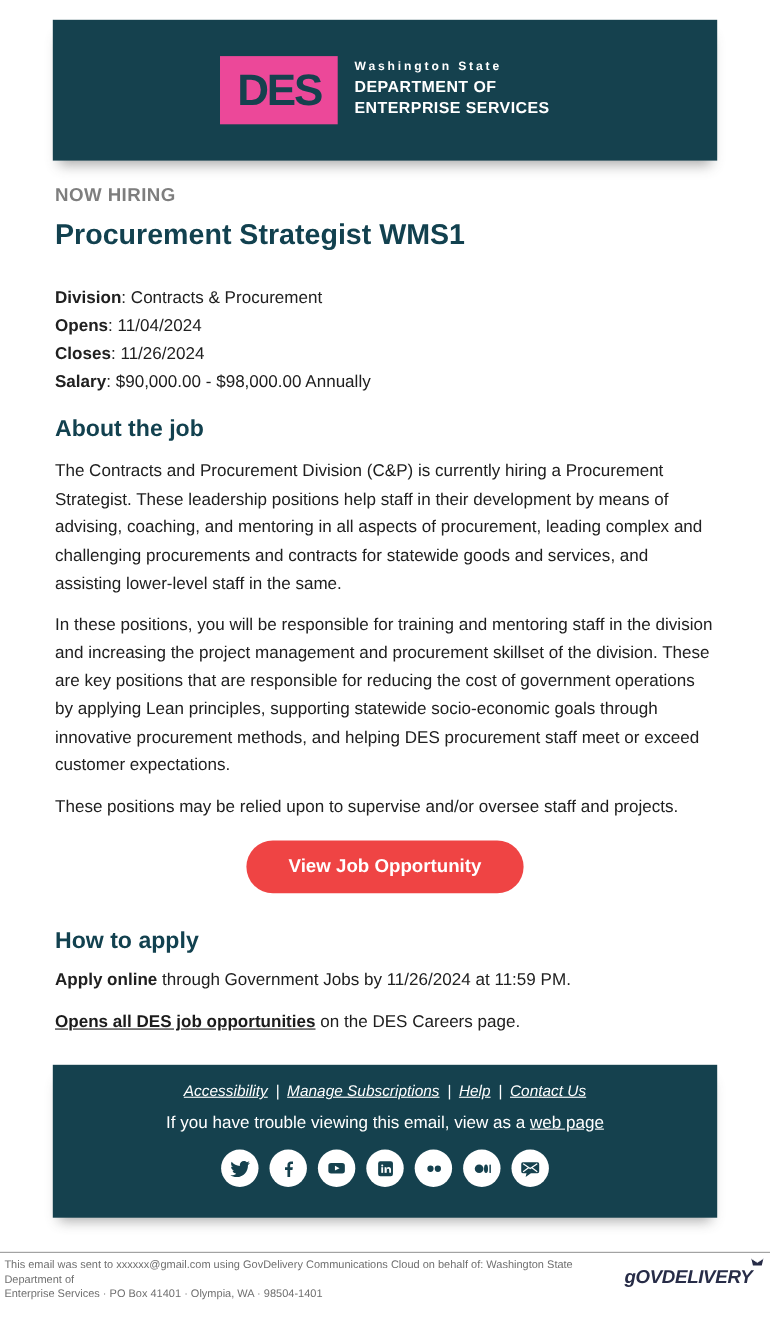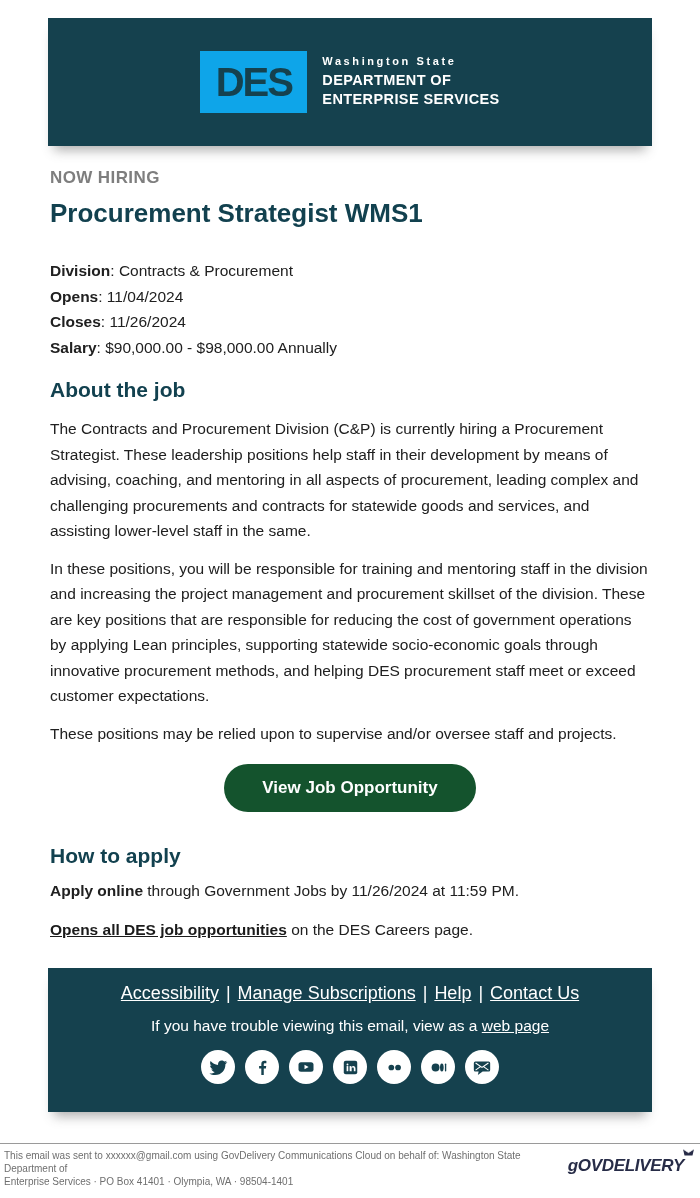--- a/index.html
+++ b/index.html
@@ -14,21 +14,21 @@
   
   .band { width: 604px; margin: 0 auto; background: #15414E; }
   .header-band {
     margin-top: 18px;
     height: 128px;
     display: flex; align-items: center; justify-content: center;
     box-shadow: 0 10px 11px -6px rgba(70,70,70,.45);
   }
   .logo-lockup { display: flex; align-items: center; gap: 15px; }
   .logo-box {
-    width: 107px; height: 62px; background: #0ea5e9;
+    width: 107px; height: 62px; background: #ec4899;
     display: flex; align-items: center; justify-content: center;
   }
   .logo-box span {
     color: #15414E; font-size: 40px; font-weight: bold; letter-spacing: -2px;
   }
   .org-text { color: #fff; }
   .org-state { font-size: 11px; letter-spacing: 2.6px; font-weight: 600; margin-bottom: 4px; }
   .org-dept  { font-size: 14.5px; font-weight: bold; letter-spacing: .4px; line-height: 19px; }
 
   
@@ -36,36 +36,36 @@
   .eyebrow { font-size: 17px; font-weight: bold; color: #7e7e7e; letter-spacing: .4px; }
   .job-title { margin-top: 8px; font-size: 26px; line-height: 34px; color: #12414F; font-weight: bold; }
   .details { margin-top: 28px; }
   .detail-line { font-size: 15.5px; line-height: 25.5px; }
   .detail-line b { font-weight: bold; }
   .section-heading { margin-top: 16px; font-size: 21px; line-height: 28px; color: #12414F; font-weight: bold; }
   .apply-heading { margin-top: 30px; }
   .body-p { margin-top: 12px; font-size: 15.5px; line-height: 25.5px; }
   .cta-row { margin-top: 18px; text-align: center; }
   .cta-btn {
-    display: inline-block; background: #14532d; color: #fff;
+    display: inline-block; background: #ef4444; color: #fff;
     font-size: 17px; font-weight: bold; padding: 14px 38px;
     border-radius: 26px; text-decoration: none; cursor: pointer; text-align: center;
   }
   .apply-line { margin-top: 10px; font-size: 15.5px; line-height: 21px; }
   .viewall-line { margin-top: 18px; font-size: 15.5px; line-height: 21px; }
   .viewall-link { color: #1b1b1b; font-weight: bold; text-decoration: underline; cursor: pointer; }
 
   
   .footer-band {
     margin-top: 28px;
     padding: 15px 0 28px;
     color: #fff; text-align: center;
     box-shadow: 0 10px 11px -6px rgba(70,70,70,.45);
   }
-  .footer-links { font-size: 18px; }
+  .footer-links { font-size: 14px; font-style: italic; }
   .footer-links a { color: #fff; text-decoration: underline; cursor: pointer; }
   .sep { margin: 0 7px; }
   .trouble { margin-top: 13px; font-size: 15.5px; }
   .trouble a { color: #fff; text-decoration: underline; cursor: pointer; }
   .social-row { margin-top: 15px; display: flex; justify-content: center; gap: 10px; }
   .social {
     width: 34px; height: 34px; border-radius: 50%; background: #fff;
     display: flex; align-items: center; justify-content: center; cursor: pointer;
   }
   .social svg { display: block; }

